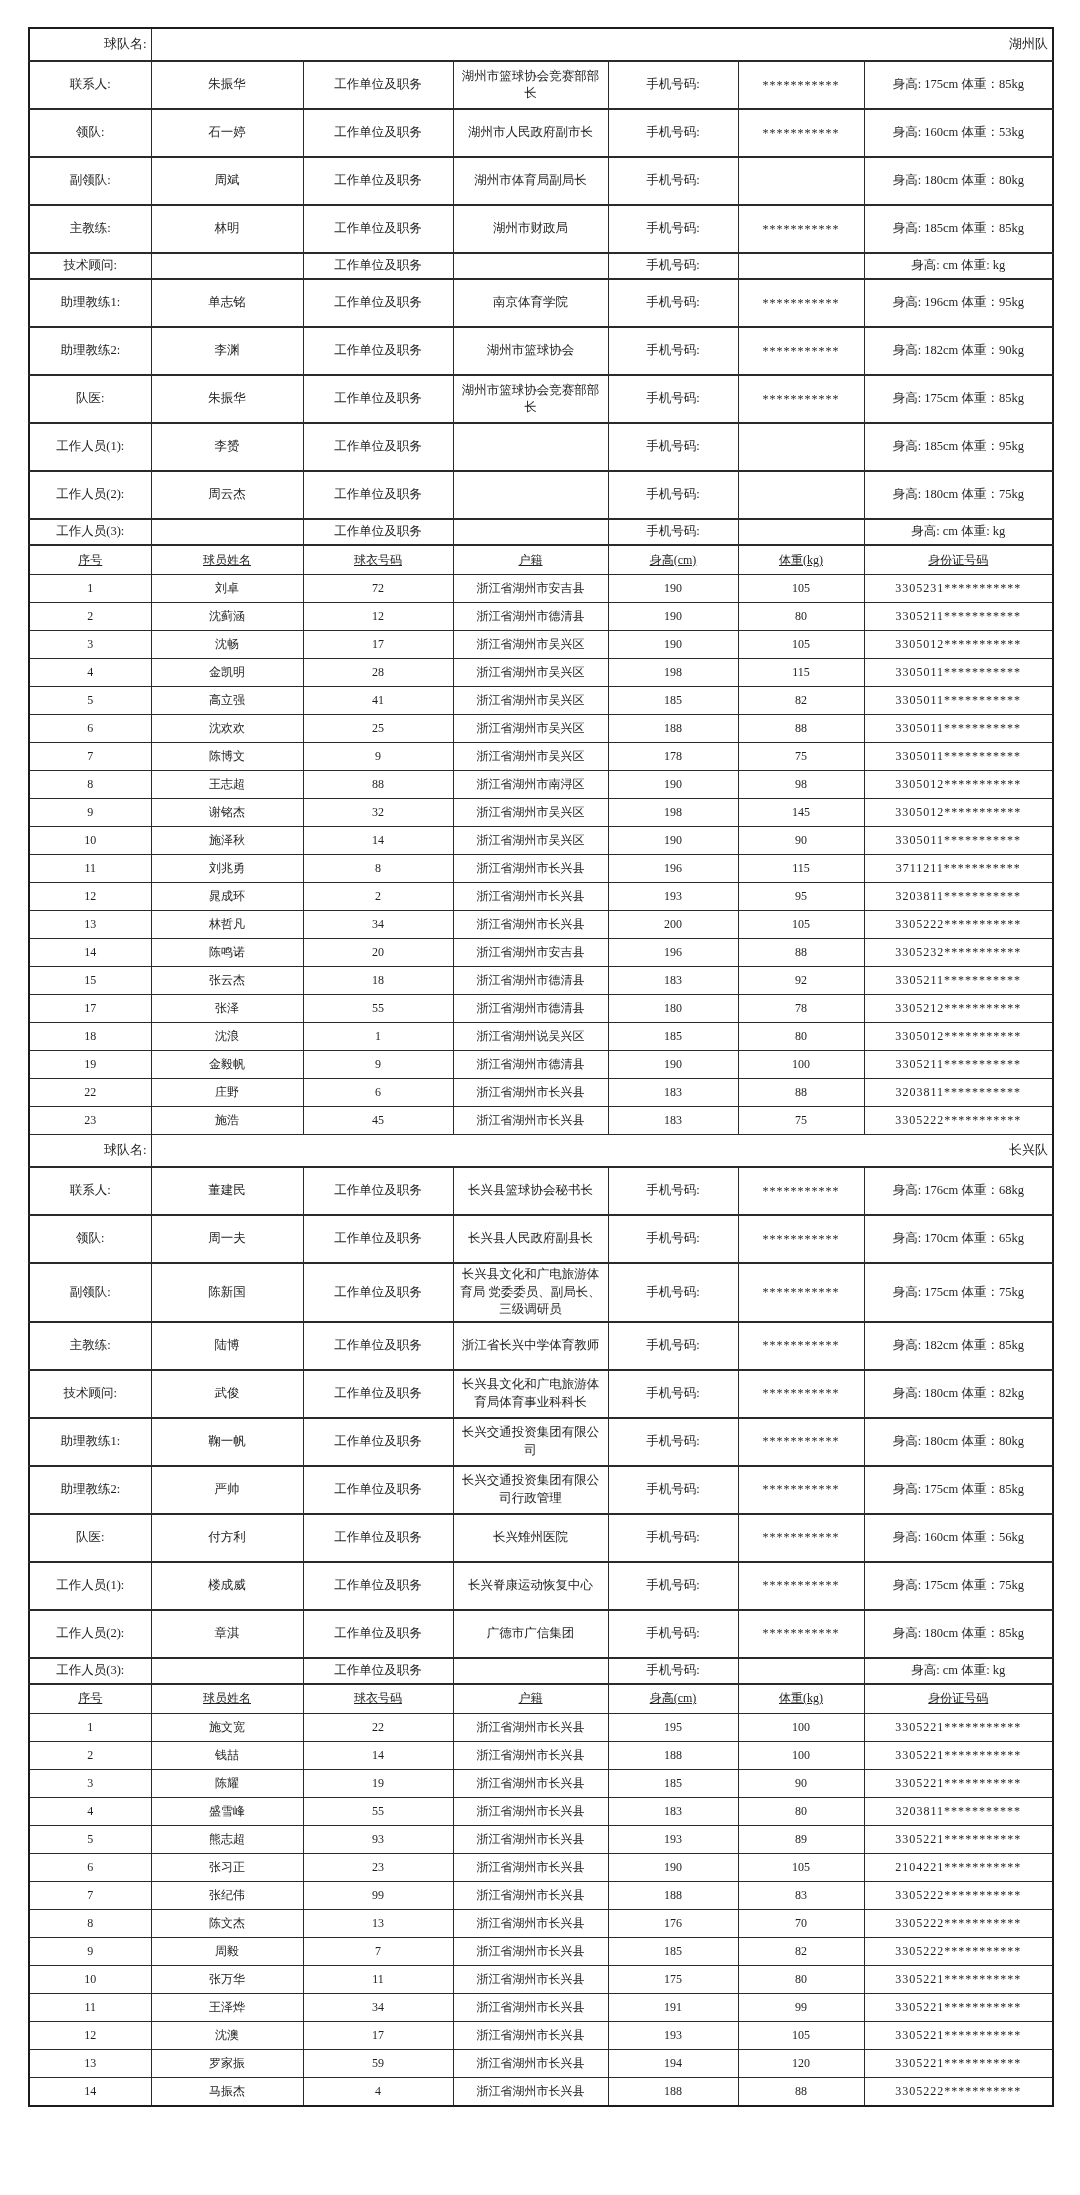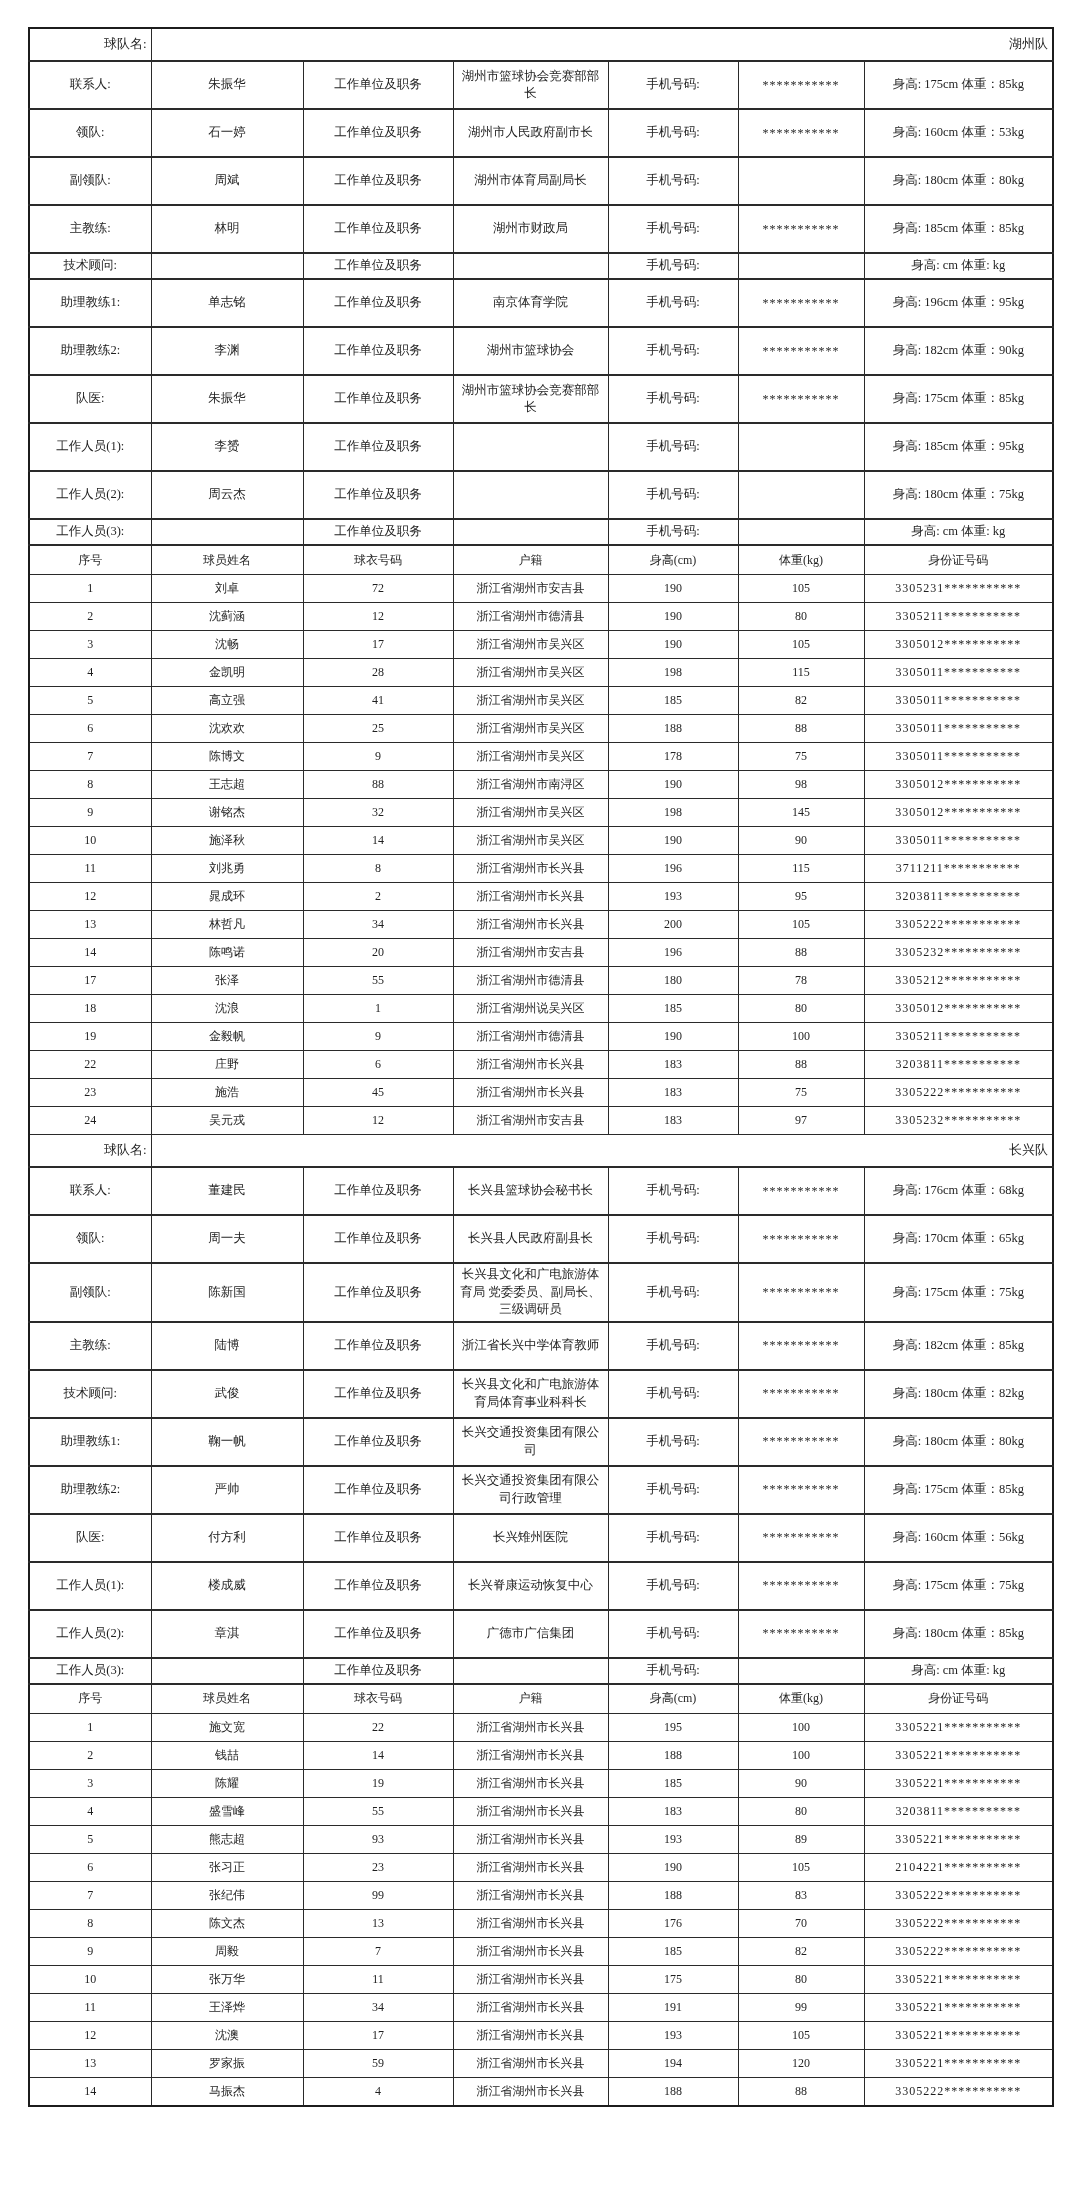--- a/index.html
+++ b/index.html
@@ -15,21 +15,21 @@
   }
   td{
     border:1px solid #2a2a2a;
     text-align:center;vertical-align:middle;
     padding:2px 4px;font-size:12.5px;line-height:1.4;
     word-break:break-all;overflow:hidden;
   }
   tr.row-team td{height:27px;font-size:13px;text-align:right;}
   tr.row-staff td{height:42px;border-top-width:2px;border-bottom-width:2px;}
   tr.row-staff.compact td{height:20px;}
-  tr.row-phead td{height:24px;font-size:12px;}
+  tr.row-phead td{height:24px;font-size:12px;text-decoration:underline;}
   tr.row-player td{height:23px;font-size:12px;}
   td.masked{letter-spacing:1px;font-size:12px;}
 </style>
 </head>
 <body>
 
 <div class="page">
   <table class="roster">
     <colgroup>
       <col style="width:122px">
@@ -273,20 +273,29 @@
         <tr class="row-player">
           <td>14</td>
           <td>陈鸣诺</td>
           <td>20</td>
           <td>浙江省湖州市安吉县</td>
           <td>196</td>
           <td>88</td>
           <td class="masked">3305232***********</td>
         </tr>
         <tr class="row-player">
+          <td>15</td>
+          <td>张云杰</td>
+          <td>18</td>
+          <td>浙江省湖州市德清县</td>
+          <td>183</td>
+          <td>92</td>
+          <td class="masked">3305211***********</td>
+        </tr>
+        <tr class="row-player">
           <td>17</td>
           <td>张泽</td>
           <td>55</td>
           <td>浙江省湖州市德清县</td>
           <td>180</td>
           <td>78</td>
           <td class="masked">3305212***********</td>
         </tr>
         <tr class="row-player">
           <td>18</td>
@@ -316,29 +325,20 @@
           <td class="masked">3203811***********</td>
         </tr>
         <tr class="row-player">
           <td>23</td>
           <td>施浩</td>
           <td>45</td>
           <td>浙江省湖州市长兴县</td>
           <td>183</td>
           <td>75</td>
           <td class="masked">3305222***********</td>
-        </tr>
-        <tr class="row-player">
-          <td>24</td>
-          <td>吴元戎</td>
-          <td>12</td>
-          <td>浙江省湖州市安吉县</td>
-          <td>183</td>
-          <td>97</td>
-          <td class="masked">3305232***********</td>
         </tr>
         <tr class="row-team">
           <td>球队名:</td>
           <td colspan="6">长兴队</td>
         </tr>
         <tr class="row-staff">
           <td>联系人:</td>
           <td>董建民</td>
           <td>工作单位及职务</td>
           <td>长兴县篮球协会秘书长</td>

